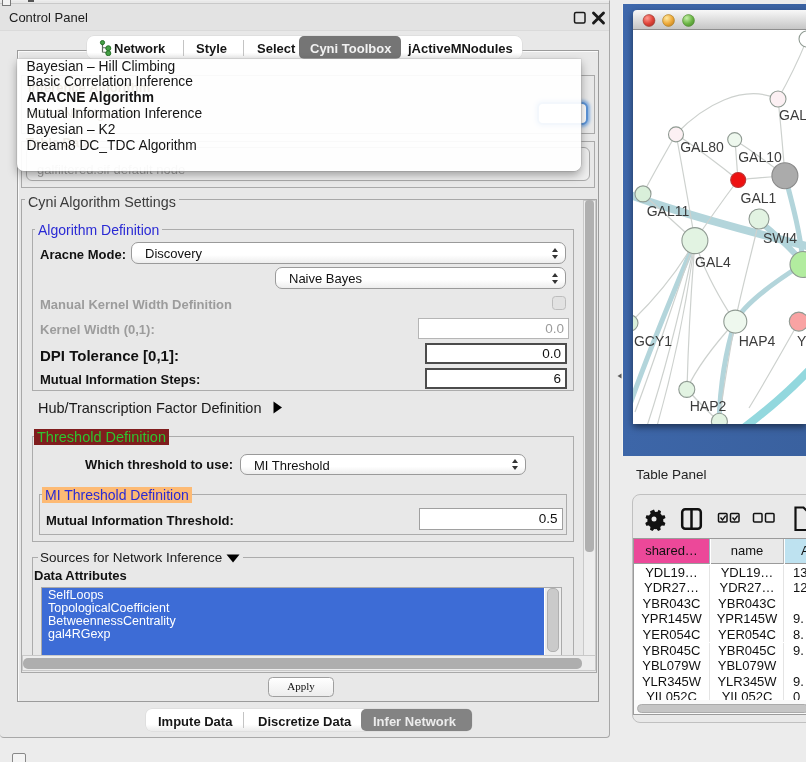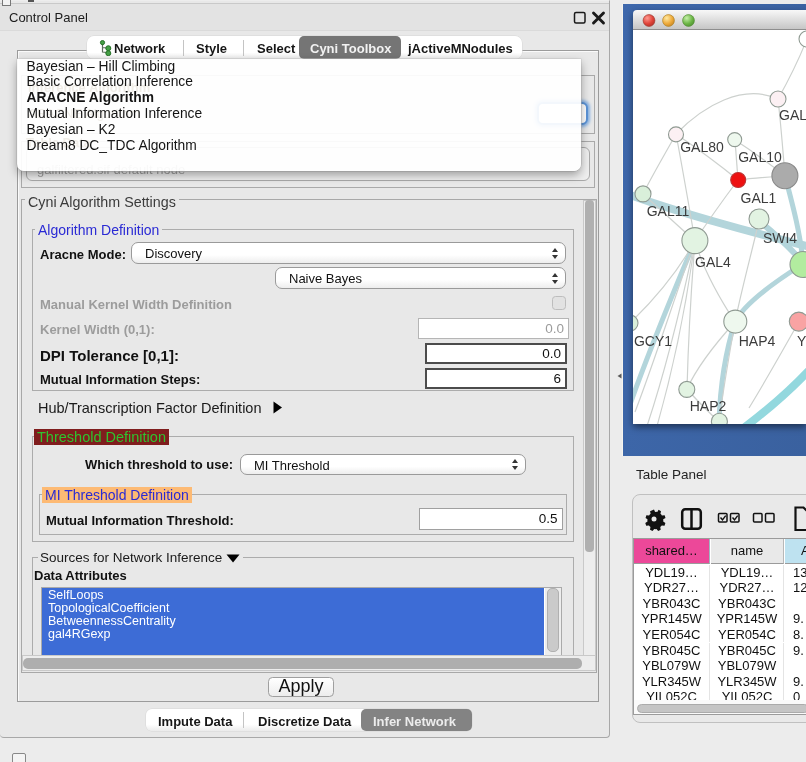--- a/index.html
+++ b/index.html
@@ -101,21 +101,21 @@
     SelfLoops<br>TopologicalCoefficient<br>BetweennessCentrality<br>gal4RGexp
   </div>
   <div class="abs" style="left:545px; top:587px; width:16px; height:72px; background:#ededed;"></div>
   <div class="abs" style="left:546.5px; top:587px; width:12px; height:64px; background:#cacaca; border:1px solid #b0b0b0; border-radius:5px;"></div>
 
   <div class="abs" style="left:21.5px; top:654px; width:574px; height:16px; background:#ededed; border:1px solid #c9c9c9;"></div>
   <div class="abs" style="left:23px; top:656.5px; width:559px; height:11px; background:#aeaeae; border-radius:5px;"></div>
   <div class="abs" style="left:583px; top:198.5px; width:13px; height:456px; background:#ededed; border:1px solid #c9c9c9;"></div>
   <div class="abs" style="left:584.5px; top:199px; width:9px; height:352px; background:#b0b0b0; border-radius:4px;"></div>
 
-  <div class="abs" style="left:268px; top:676px; width:66px; height:19.5px; border:1px solid #9f9f9f; border-radius:4.5px; background:linear-gradient(#ffffff,#ededed); font-size:18px; color:#111; text-align:center; line-height:17.5px;">Apply</div>
+  <div class="abs" style="left:268px; top:676px; width:66px; height:19.5px; border:1px solid #9f9f9f; border-radius:4.5px; background:linear-gradient(#ffffff,#ededed); font-size:11px; color:#111; text-align:center; line-height:17.5px;font-family:Liberation Serif, serif;">Apply</div>
 
   <div class="abs" style="left:146px; top:708px; width:326px; height:22px; background:linear-gradient(#ffffff 70%,#ebebeb); border-radius:6px; box-shadow:0 0 0 0.5px #d5d5d5;"></div>
   <div class="abs bold" style="left:158px; top:712.5px; font-size:13px; color:#161616;">Impute Data</div>
   <div class="abs" style="left:243px; top:711px; width:1px; height:16px; background:#c4c4c4;"></div>
   <div class="abs bold" style="left:258px; top:712.5px; font-size:13px; color:#161616;">Discretize Data</div>
   <div class="abs" style="left:361px; top:708px; width:111px; height:22px; background:#838383; border-radius:5px;"></div>
   <div class="abs bold" style="left:373px; top:712.5px; font-size:13px; color:#ececec;">Infer Network</div>
 
   <div class="abs" style="left:86.5px; top:34.5px; width:435.5px; height:23px; background:linear-gradient(#ffffff 72%,#ececec); border-radius:7px; box-shadow:0 0 0 0.5px #d5d5d5;"></div>
   <svg class="abs" style="left:98px; top:38px;" width="15" height="17" viewBox="0 0 15 17">

